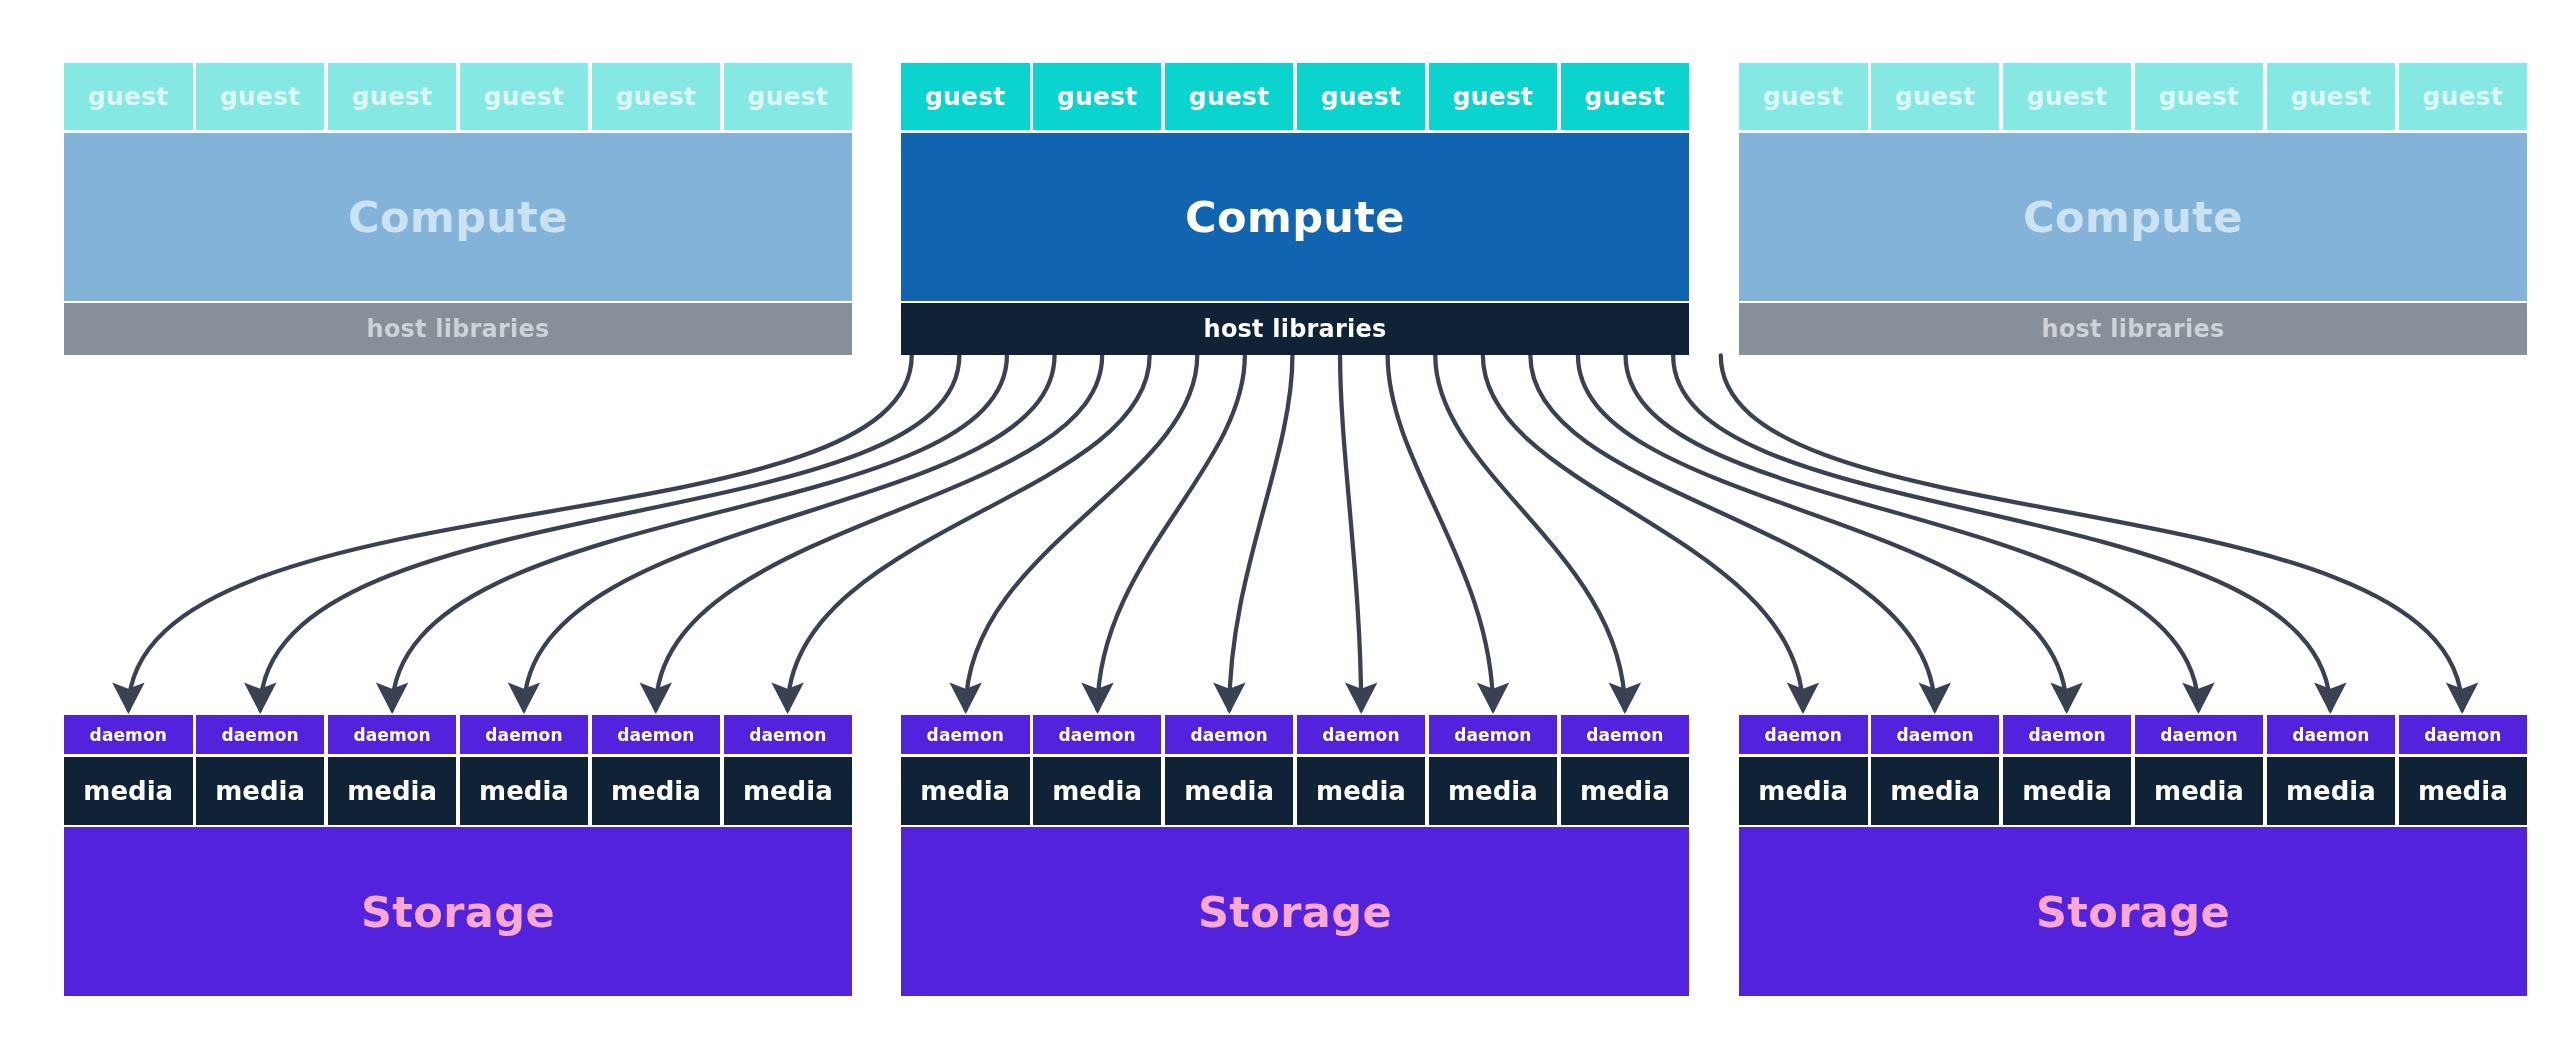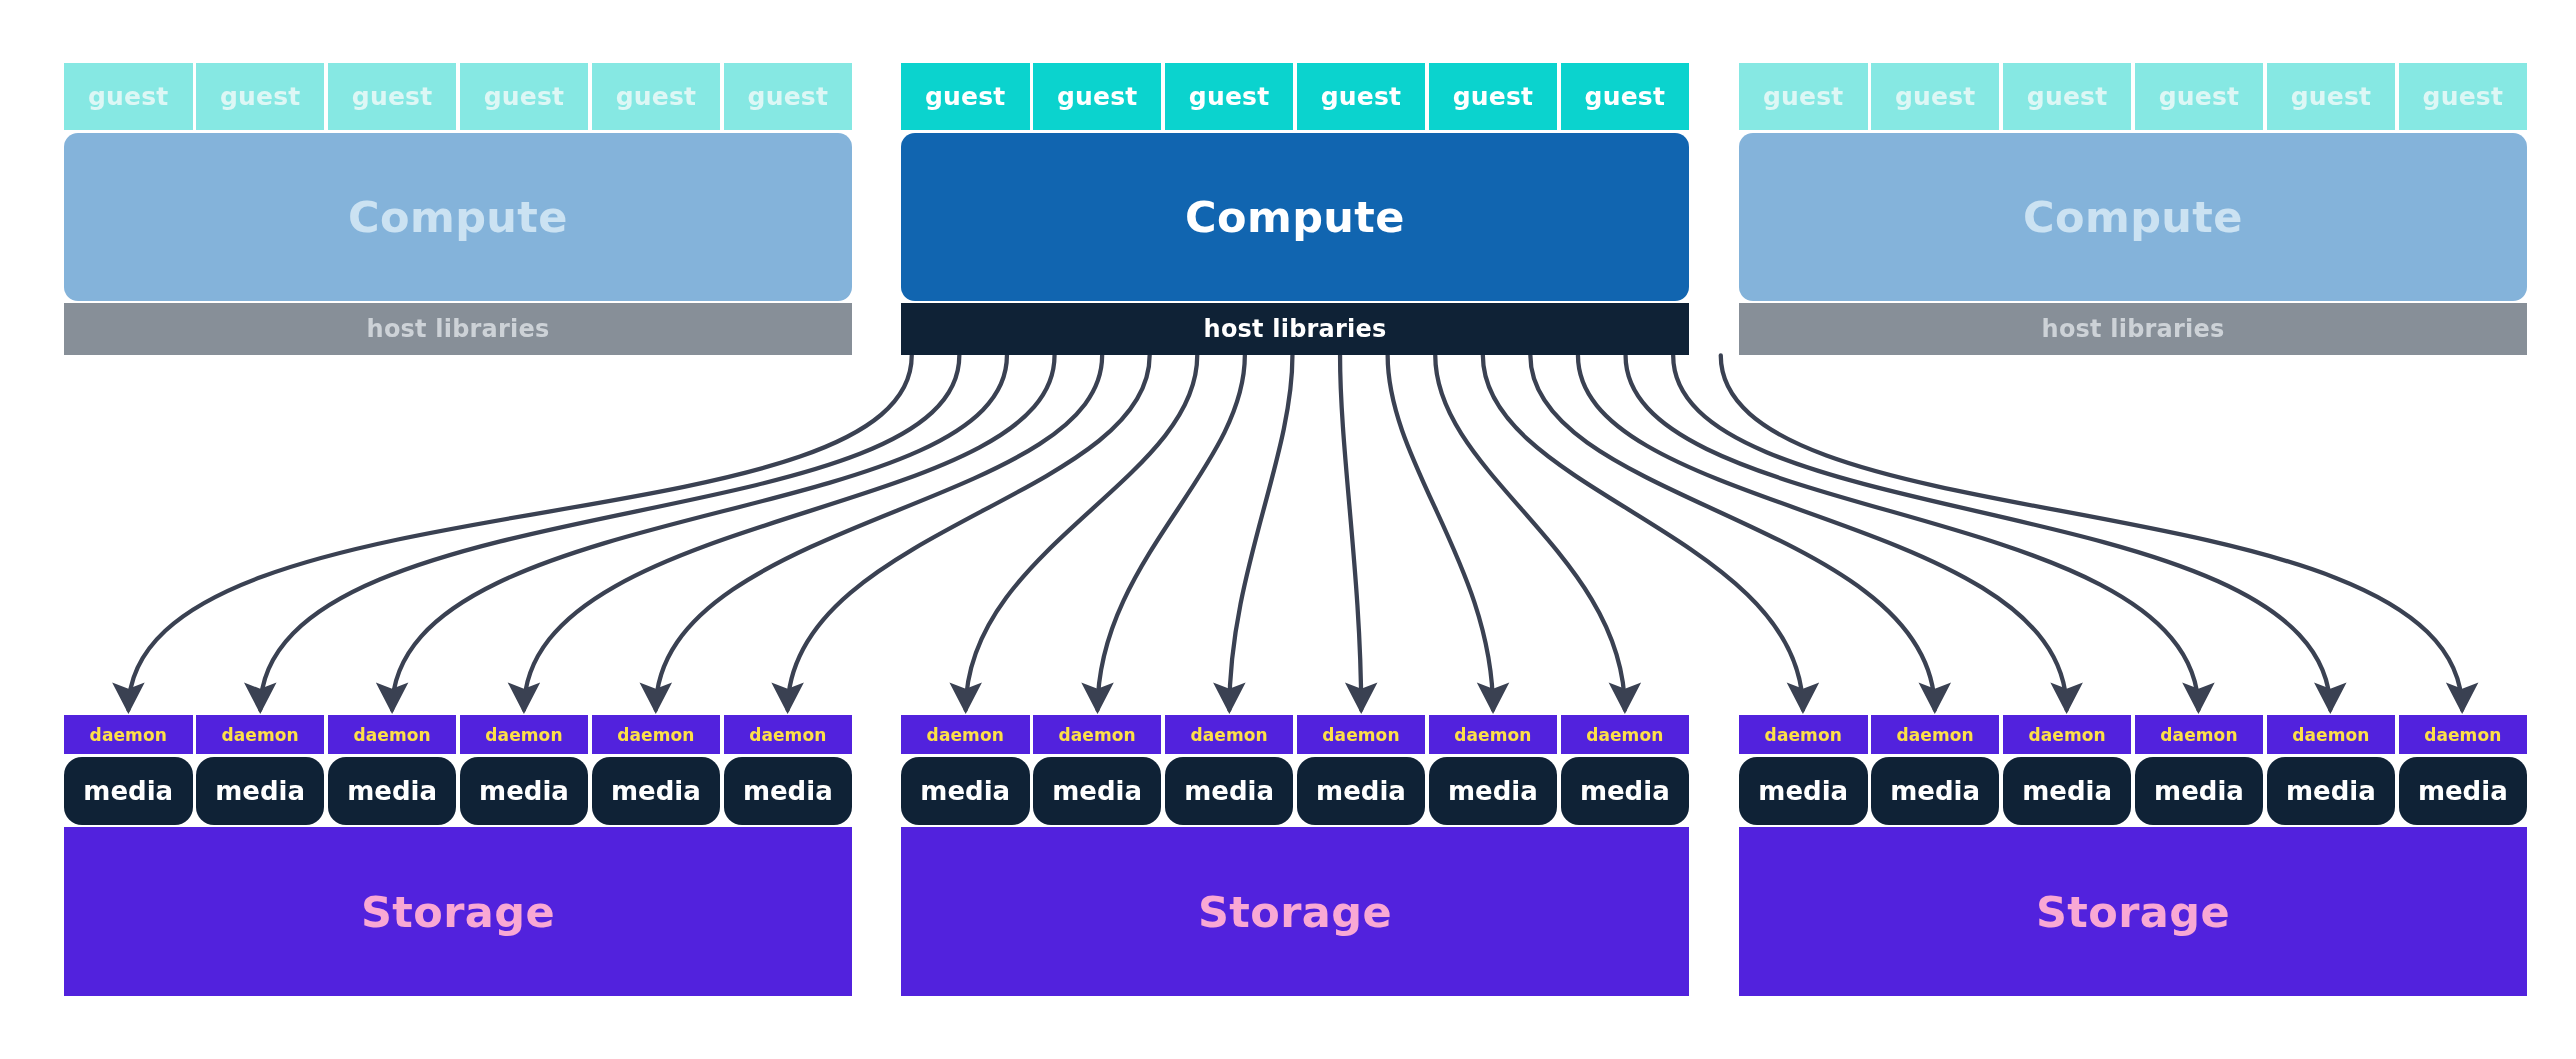--- a/index.html
+++ b/index.html
@@ -58,21 +58,20 @@
 
   .compute-box {
     margin-top: 2.6px;
     height: 168px;
     display: flex;
     align-items: center;
     justify-content: center;
     font-size: 43px;
     font-weight: 700;
     letter-spacing: 0.4px;
-    border-radius: 14px;
   }
 
   .hostlib-box {
     margin-top: 2.6px;
     height: 52px;
     display: flex;
     align-items: center;
     justify-content: center;
     font-size: 24px;
     font-weight: 700;
@@ -100,38 +99,37 @@
     display: flex;
     width: 100%;
     gap: 3.4px;
   }
   .daemon-row { height: 39px; }
   .media-row  { height: 68px; margin-top: 2.6px; }
 
   .daemon-cell {
     flex: 1 1 0;
     background: #5222dd;
-    color: #fde047;
+    color: #ffffff;
     display: flex;
     align-items: center;
     justify-content: center;
     font-size: 17px;
     font-weight: 700;
     letter-spacing: 0.1px;
   }
   .media-cell {
     flex: 1 1 0;
     background: #0f2236;
     color: #ffffff;
     display: flex;
     align-items: center;
     justify-content: center;
     font-size: 26px;
     font-weight: 700;
-    border-radius: 18px;
   }
 
   .storage-box {
     margin-top: 2.6px;
     height: 83px;
     background: #5222dd;
     color: #f9a8d4;
     display: flex;
     align-items: center;
     justify-content: center;

